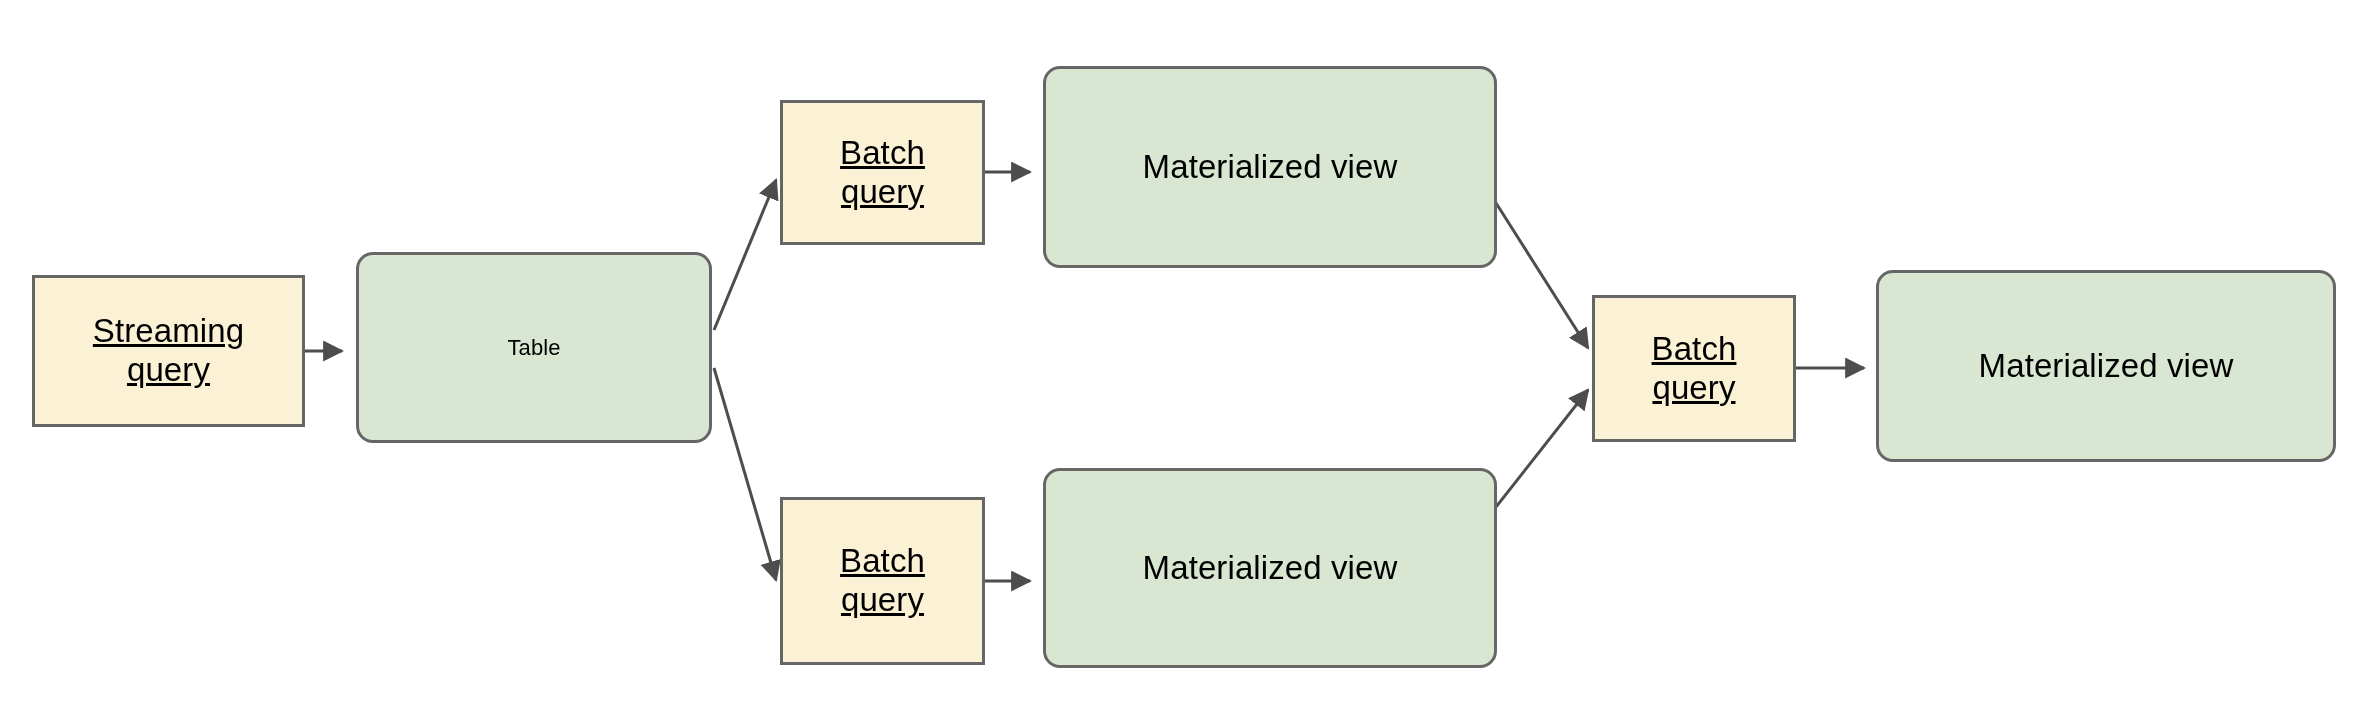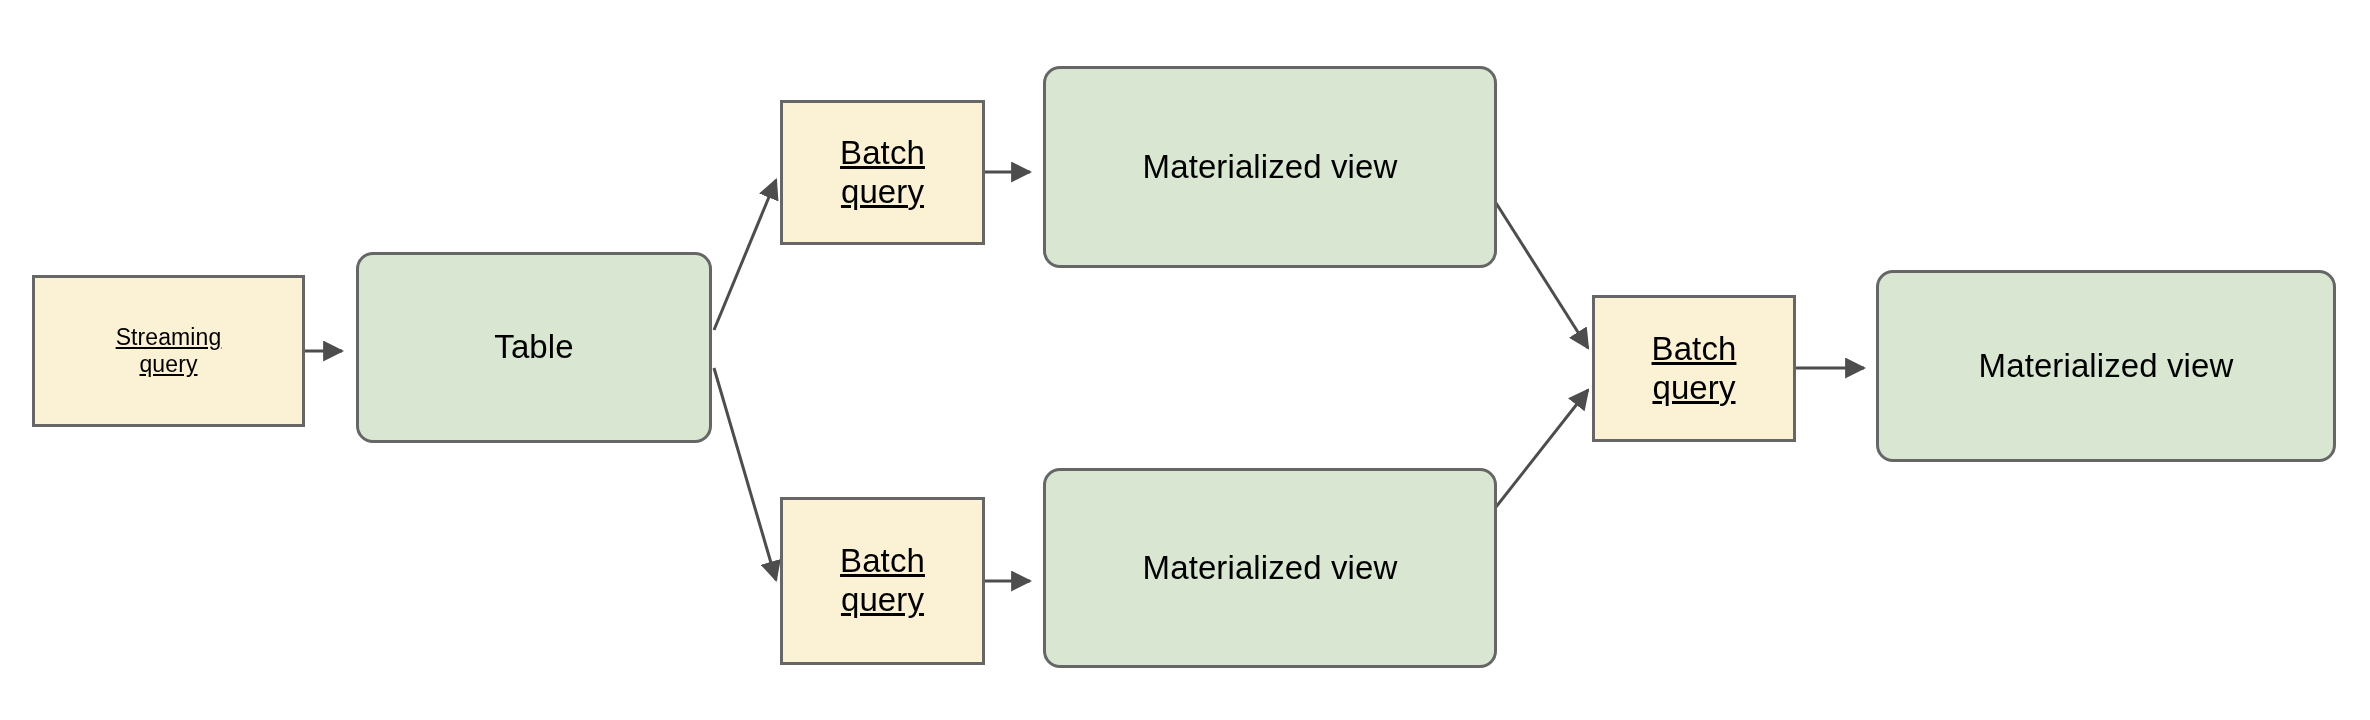--- a/index.html
+++ b/index.html
@@ -77,26 +77,26 @@
 
     <path d="M 985 581 L 1030 581" fill="none" stroke="#4d4d4d" stroke-width="3" marker-end="url(#arrow)"></path>
 
     <path d="M 1470 162 L 1588 348" fill="none" stroke="#4d4d4d" stroke-width="3" marker-end="url(#arrow)"></path>
 
     <path d="M 1470 540 L 1588 390" fill="none" stroke="#4d4d4d" stroke-width="3" marker-end="url(#arrow)"></path>
 
     <path d="M 1796 368 L 1864 368" fill="none" stroke="#4d4d4d" stroke-width="3" marker-end="url(#arrow)"></path>
   </svg>
 
-  <div class="node node-process" style="left: 32px; top: 275px; width: 273px; height: 152px; font-size: 23px; border-color: rgb(102, 102, 102); color: rgb(0, 0, 0); background: rgb(251, 242, 213); border-radius: 0px;">
+  <div class="node node-process" style="left: 32px; top: 275px; width: 273px; height: 152px; font-size: 33px; border-color: rgb(102, 102, 102); color: rgb(0, 0, 0); background: rgb(251, 242, 213); border-radius: 0px;">
     <span class="node-label">Streaming
 query</span>
   </div>
 
-  <div class="node node-store" style="left: 356px; top: 252px; width: 356px; height: 191px; font-size: 33px; border-color: rgb(102, 102, 102); color: rgb(0, 0, 0); background: rgb(217, 231, 210); border-radius: 17px;">
+  <div class="node node-store" style="left: 356px; top: 252px; width: 356px; height: 191px; font-size: 22px; border-color: rgb(102, 102, 102); color: rgb(0, 0, 0); background: rgb(217, 231, 210); border-radius: 17px;">
     <span class="node-label">Table</span>
   </div>
 
   <div class="node node-process" style="left: 780px; top: 100px; width: 205px; height: 145px; font-size: 33px; border-color: rgb(102, 102, 102); color: rgb(0, 0, 0); background: rgb(251, 242, 213); border-radius: 0px;">
     <span class="node-label">Batch
 query</span>
   </div>
 
   <div class="node node-store" style="left: 1043px; top: 66px; width: 454px; height: 202px; font-size: 33px; border-color: rgb(102, 102, 102); color: rgb(0, 0, 0); background: rgb(217, 231, 210); border-radius: 17px;">
     <span class="node-label">Materialized view</span>

